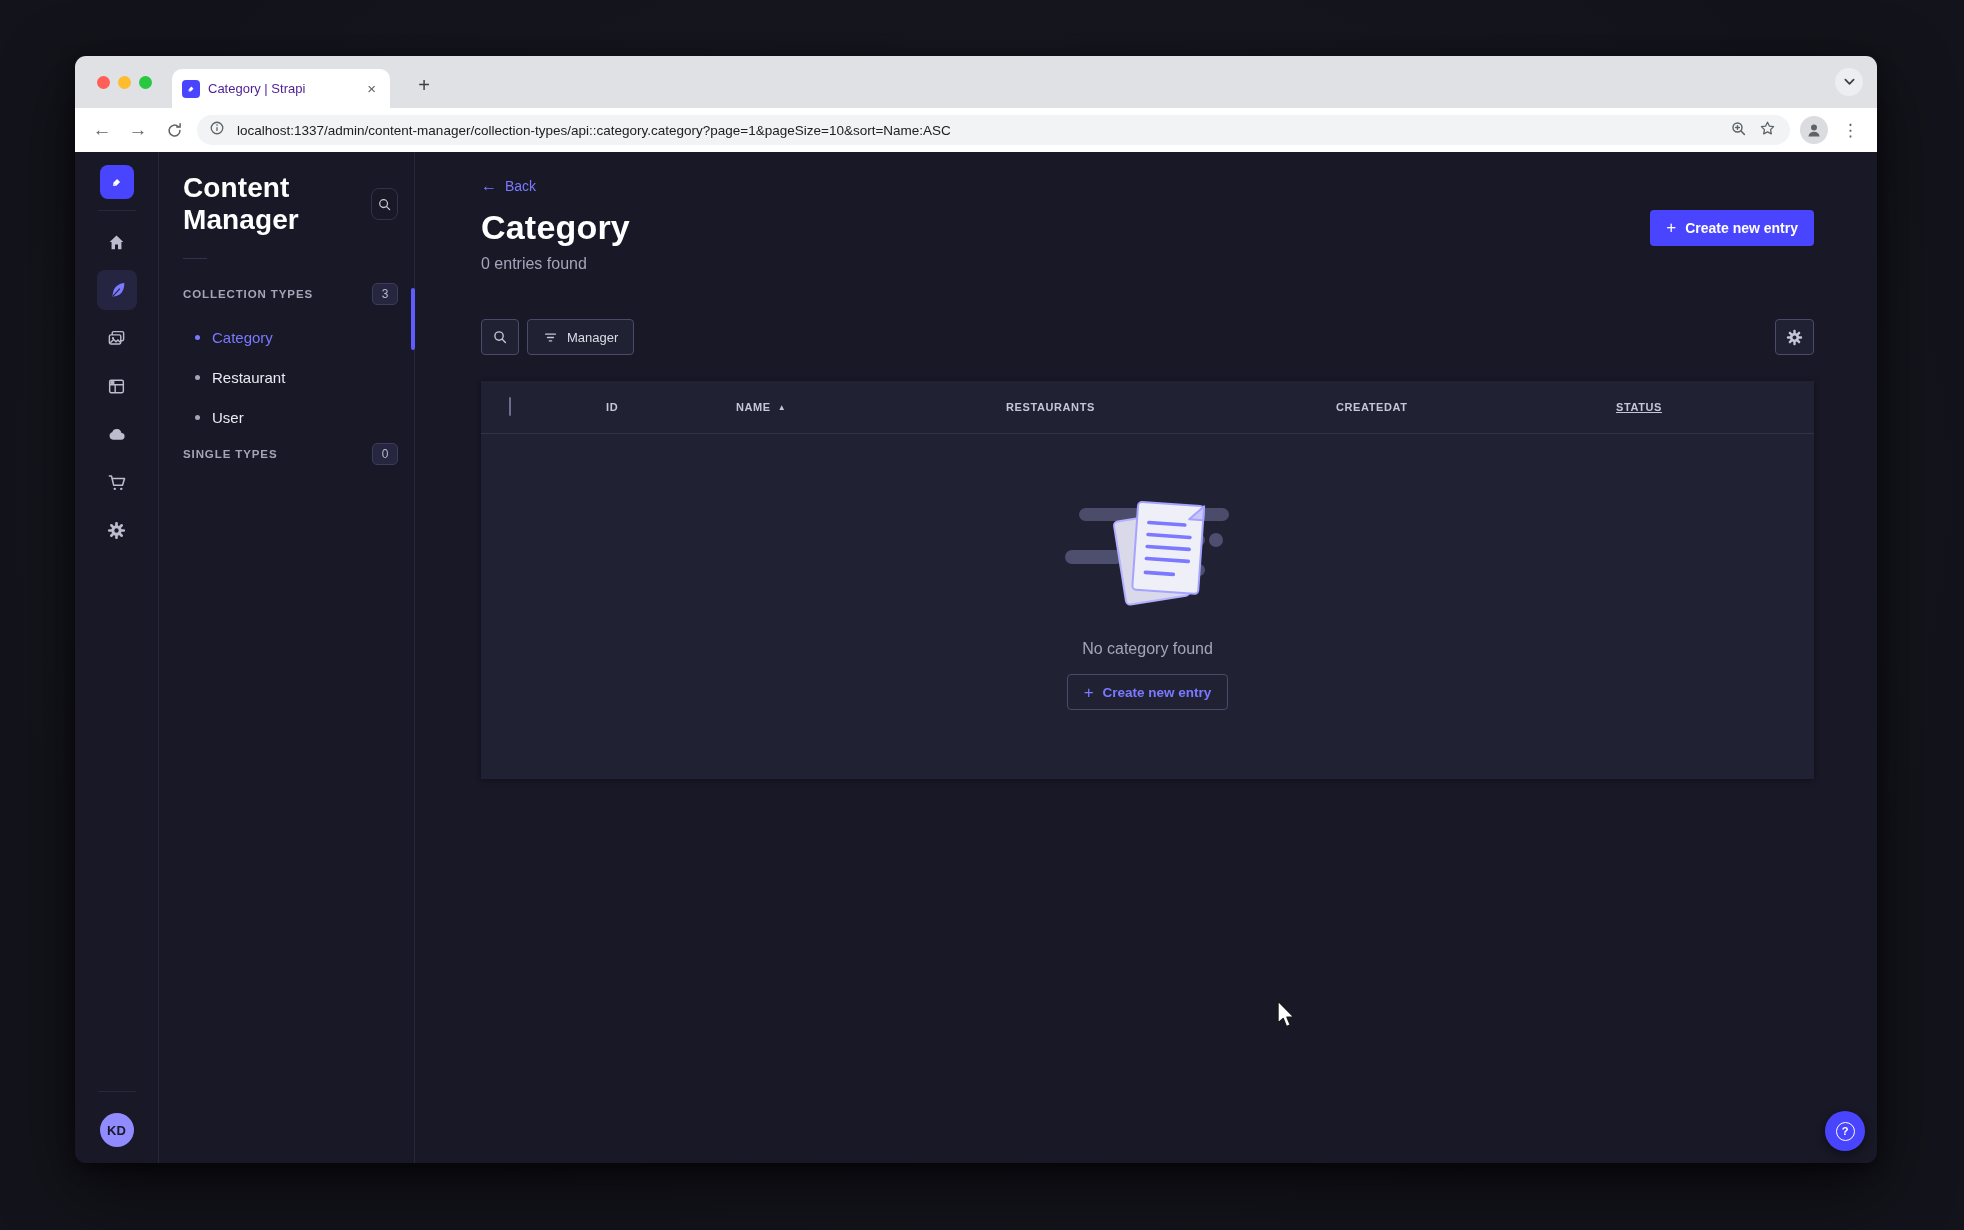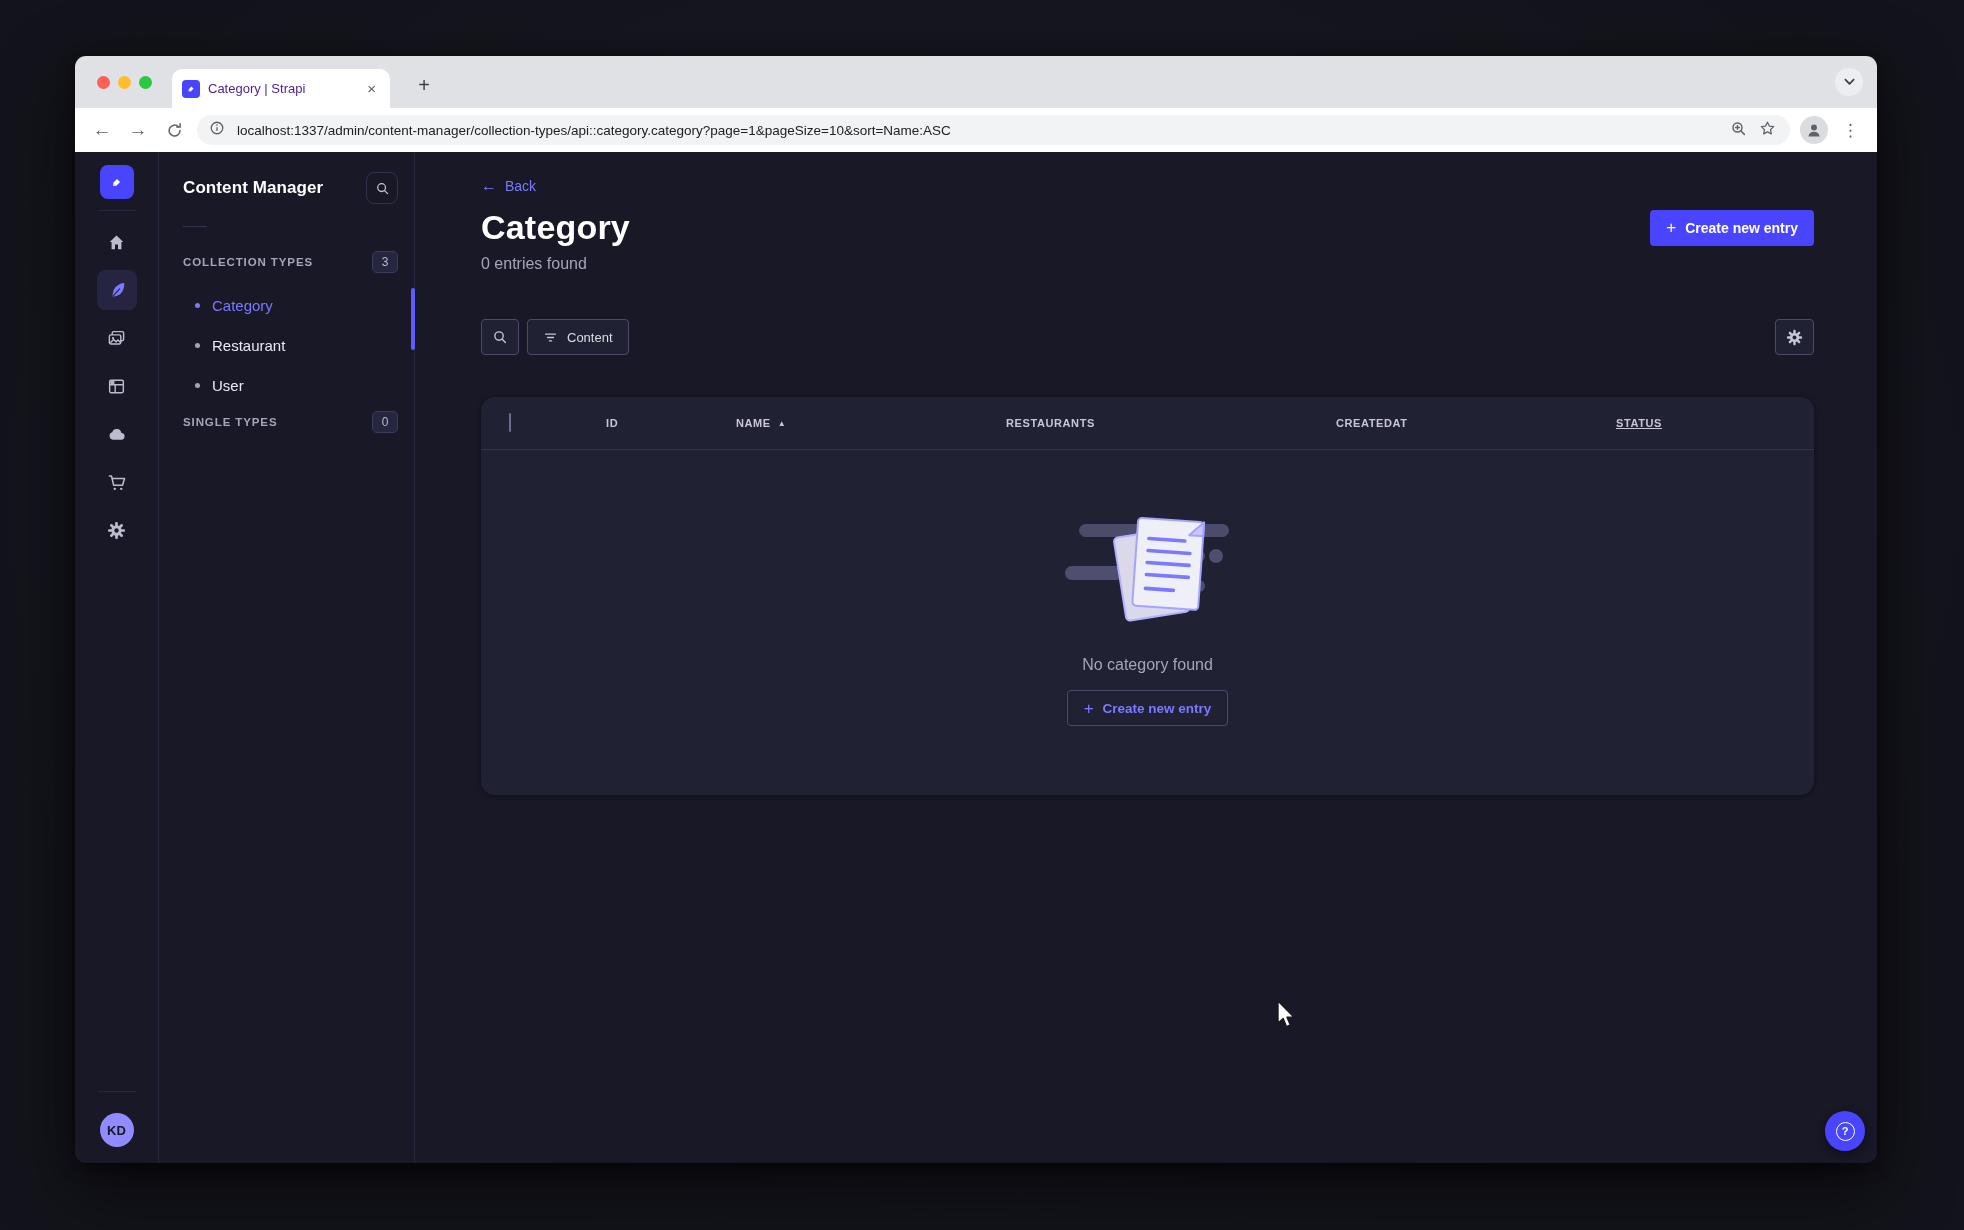--- a/index.html
+++ b/index.html
@@ -45,21 +45,21 @@
   .rail-btn { width:40px; height:40px; border-radius:8px; display:grid; place-items:center; margin-bottom:8px; }
   .rail-btn.active { background:#252541; }
   .rail-spacer { flex:1; }
   .user-avatar { width:34px; height:34px; border-radius:50%; background:#908cff; color:#181826;
     font-size:13px; font-weight:700; display:grid; place-items:center; margin:10px 0 16px; }
 
   
   .subnav { width:256px; flex:none; background:#181826; border-right:1px solid #26263c;
     position:relative; padding:20px 0 0 24px; }
   .subnav-header { display:flex; align-items:center; justify-content:space-between; padding-right:16px; }
-  .subnav-title { font-size:17px; font-weight:700; color:#ffffff; letter-spacing:.1px; }
+  .subnav-title { font-size:28px; font-weight:700; color:#ffffff; letter-spacing:.1px; }
   .icon-btn-sq { width:32px; height:32px; border:1px solid #32324d; border-radius:8px;
     display:grid; place-items:center; background:transparent; }
   .subnav-divider { width:24px; height:1px; background:#32324d; margin:22px 0 24px; }
   .section-row { display:flex; align-items:center; justify-content:space-between; padding-right:16px; margin-top:20px; }
   .section-label { font-size:11.5px; font-weight:700; letter-spacing:.9px; color:#a5a5ba; text-transform:uppercase; }
   .badge { min-width:26px; height:22px; padding:0 6px; border-radius:5px; background:#262640;
     border:1px solid #3b3b5c; color:#b9b9cd; font-size:12px; display:grid; place-items:center; }
   .subnav-list { margin-top:12px; }
   .subnav-item { display:flex; align-items:center; gap:12px; height:40px; padding-left:12px; font-size:15px; color:#eaeaf4; }
   .bullet { width:5px; height:5px; border-radius:50%; background:#a5a5ba; flex:none; }
@@ -78,21 +78,21 @@
     font-family:"Liberation Sans", sans-serif; }
   .btn-plus { font-size:17px; font-weight:400; line-height:1; }
   .subtitle { margin-top:8px; font-size:16px; color:#a5a5ba; }
   .filters-row { display:flex; align-items:center; gap:8px; margin-top:46px; }
   .tool-btn { height:36px; min-width:36px; background:#212134; border:1px solid #4a4a6a; border-radius:4px;
     display:flex; align-items:center; justify-content:center; gap:9px; padding:0 10px;
     color:#dcdce6; font-size:13px; font-family:"Liberation Sans", sans-serif; }
   .tool-btn.labelled { padding:0 15px; }
   .push-right { margin-left:auto; }
 
-  .table-card { margin-top:42px; background:#212134; border-radius:14px; height:398px;
+  .table-card { margin-top:26px; background:#212134; border-radius:0; height:398px;
     box-shadow:0 1px 5px rgba(3,3,10,.35); display:flex; flex-direction:column; }
   .thead { height:52px; display:flex; align-items:center; padding:0 28px; flex:none; }
   .th { font-size:11px; font-weight:700; letter-spacing:.6px; color:#c6c6d4; text-transform:uppercase;
     display:flex; align-items:center; gap:7px; }
   .col-check { width:97px; } .col-id { width:130px; } .col-name { width:270px; }
   .col-rest { width:330px; } .col-created { width:280px; } .col-status { flex:1;text-decoration:underline; }
   .checkbox { width:20px; height:20px; border-radius:4px; background:#474763; border:1px solid #6c6c8e; }
   .sort-asc { font-size:8px; color:#c6c6d4; }
   .thead-divider { height:1px; background:#32324d; margin:0 0; flex:none; }
   .empty { flex:1; display:flex; flex-direction:column; align-items:center; padding-top:56px; }
@@ -303,21 +303,21 @@
           <span class="tool-btn">
             <svg viewBox="0 0 20 20" width="16" height="16" fill="none" stroke="#c6c6d6" stroke-width="1.7" stroke-linecap="round">
                 <circle cx="8.8" cy="8.8" r="5.2"></circle>
                 <path d="M12.8 12.8l4 4"></path>
               </svg>
           </span>
           <button class="tool-btn labelled">
             <svg viewBox="0 0 20 20" width="15" height="15" stroke="#c6c6d6" stroke-width="1.8" stroke-linecap="round">
               <path d="M3.5 5.5h13M6 10h8M8.5 14.5h3" fill="none"></path>
             </svg>
-            <span>Content</span>
+            <span>Manager</span>
           </button>
           <span class="tool-btn push-right">
             <svg viewBox="0 0 20 20" width="17" height="17">
               <g fill="#c6c6d6">
                 <rect x="8.6" y="1" width="2.8" height="18" rx="1.2"></rect>
                 <rect x="8.6" y="1" width="2.8" height="18" rx="1.2" transform="rotate(45 10 10)"></rect>
                 <rect x="8.6" y="1" width="2.8" height="18" rx="1.2" transform="rotate(90 10 10)"></rect>
                 <rect x="8.6" y="1" width="2.8" height="18" rx="1.2" transform="rotate(135 10 10)"></rect>
                 <circle cx="10" cy="10" r="5.4"></circle>
               </g>

